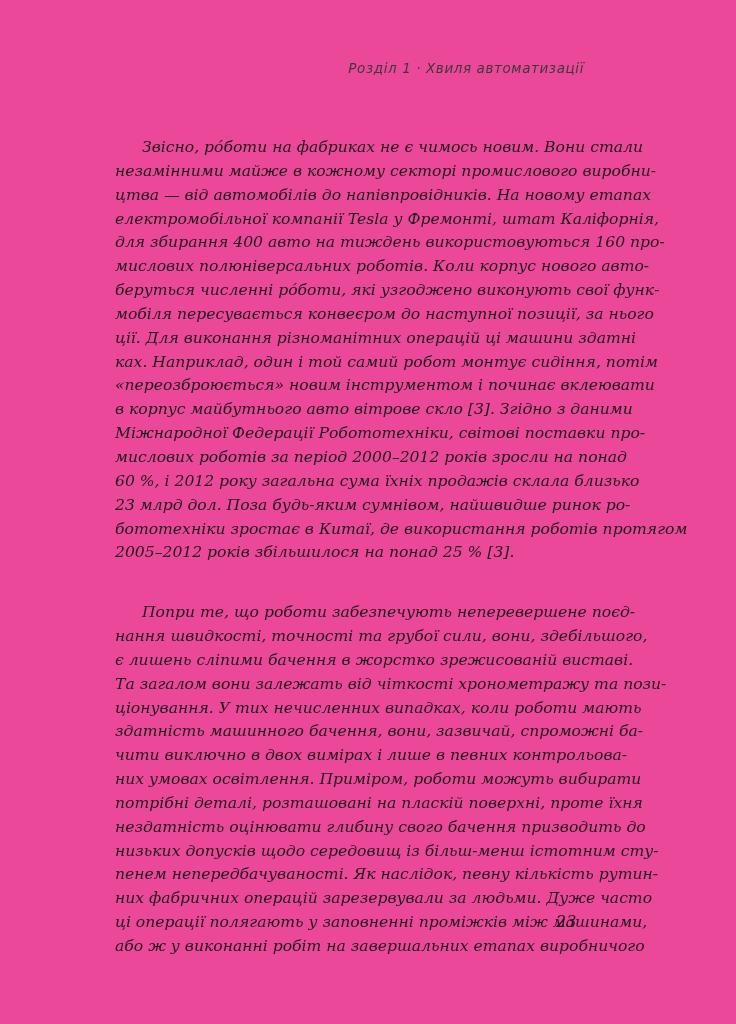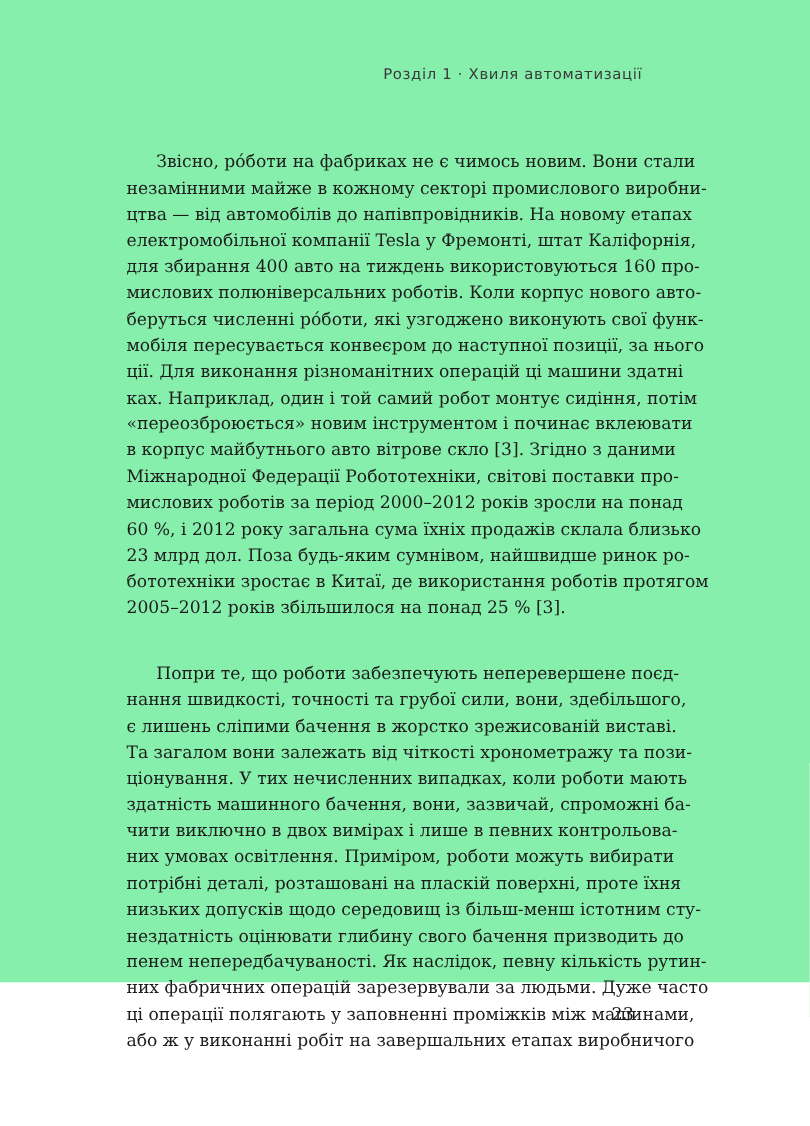--- a/index.html
+++ b/index.html
@@ -1,18 +1,18 @@
 <!DOCTYPE html>
 <html><head>
 <meta charset="utf-8">
 <style>
   html, body { margin: 0; padding: 0; background: #ffffff; }
   body { width: 736px; height: 1024px; position: relative; overflow: hidden; }
   .page {
-    position: absolute; left: 0; top: 0; width: 736px; height: 893px; background: #86efac;
+    position: absolute; left: 0; top: 0; width: 736px; height: 1024px; background: #ec4899; font-style: italic;
   }
   .running-head {
     position: absolute; top: 60px; right: 152px;
     font-family: "DejaVu Sans", sans-serif; font-size: 13.5px; color: #3a3a3a;
     letter-spacing: 0.6px; white-space: nowrap;
   }
   .body-text {
     position: absolute; left: 115px; top: 100px; width: 498px;
     font-family: "DejaVu Serif", serif; font-size: 15.6px; line-height: 23.85px; color: #1c1c1c;
   }
@@ -57,22 +57,22 @@
     <div>
       <span class="line indent">Попри те, що роботи забезпечують неперевершене поєд-</span>
       <span class="line">нання швидкості, точності та грубої сили, вони, здебільшого,</span>
       <span class="line">є лишень сліпими бачення в жорстко зрежисованій виставі.</span>
       <span class="line">Та загалом вони залежать від чіткості хронометражу та пози-</span>
       <span class="line">ціонування. У тих нечисленних випадках, коли роботи мають</span>
       <span class="line">здатність машинного бачення, вони, зазвичай, спроможні ба-</span>
       <span class="line">чити виключно в двох вимірах і лише в певних контрольова-</span>
       <span class="line">них умовах освітлення. Приміром, роботи можуть вибирати</span>
       <span class="line">потрібні деталі, розташовані на пласкій поверхні, проте їхня</span>
+      <span class="line">нездатність оцінювати глибину свого бачення призводить до</span>
       <span class="line">низьких допусків щодо середовищ із більш-менш істотним сту-</span>
-      <span class="line">нездатність оцінювати глибину свого бачення призводить до</span>
       <span class="line">пенем непередбачуваності. Як наслідок, певну кількість рутин-</span>
       <span class="line">них фабричних операцій зарезервували за людьми. Дуже часто</span>
       <span class="line">ці операції полягають у заповненні проміжків між машинами,</span>
       <span class="line">або ж у виконанні робіт на завершальних етапах виробничого</span>
     </div>
   </div>
 
   <div class="folio">23</div>
 </div>
 

